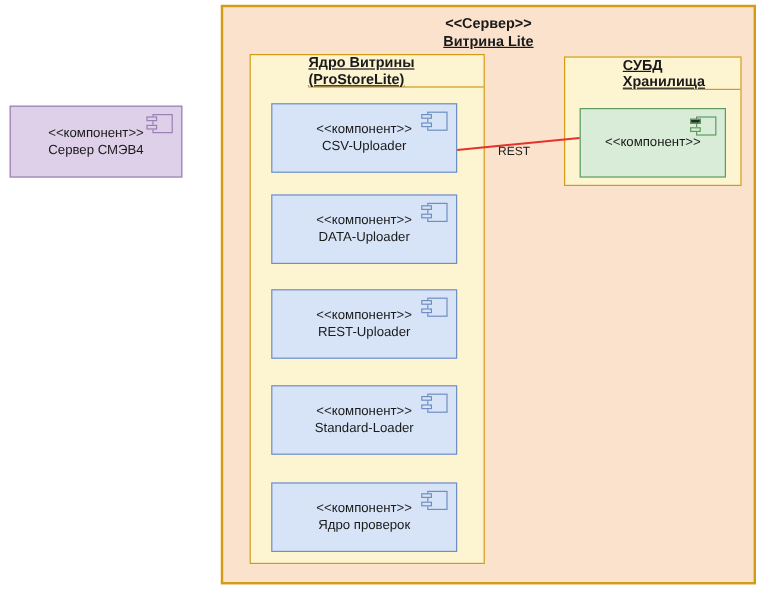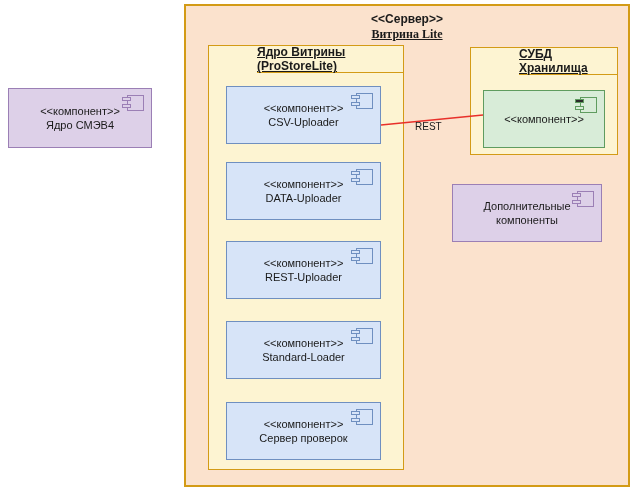--- a/index.html
+++ b/index.html
@@ -7,21 +7,21 @@
        font-family:"Liberation Sans","DejaVu Sans",sans-serif;color:#1a1a1a;}
   #canvas{position:absolute;left:0;top:0;width:638px;height:491px;}
 
   .node{position:absolute;box-sizing:border-box;}
 
   
   .server{border:2px solid #d39b16;background:#fbe2cd;}
   .server-title{position:absolute;left:0;right:0;top:6px;text-align:center;
                 font-size:12px;font-weight:bold;line-height:15px;}
   .server-title .st1{display:block;}
-  .server-title .st2{display:block;text-decoration:underline;font-family:Liberation Serif, serif;}
+  .server-title .st2{display:block;text-decoration:underline;}
 
   
   .group{border:1px solid #d39b16;background:#fdf4d2;}
   .group-head{position:absolute;left:0;right:0;top:0;height:26px;
               border-bottom:1px solid #d39b16;
               display:flex;align-items:center;justify-content:center;
               font-size:12px;font-weight:bold;text-decoration:underline;margin-left:48px;}
 
   
   .comp{display:flex;flex-direction:column;align-items:center;
@@ -57,21 +57,21 @@
 
 <div id="canvas">
 
   <div class="node comp purple" style="left:8px;top:88px;width:144px;height:60px;">
     <span class="cicon purple">
       <span class="body"></span>
         <span class="t1"></span>
         <span class="t2"></span>
     </span>
     <span class="stereo">&lt;&lt;компонент&gt;&gt;</span>
-    <span class="nm">Ядро СМЭВ4</span>
+    <span class="nm">Сервер СМЭВ4</span>
   </div>
 
   <div class="node server" style="left:184px;top:4px;width:446px;height:483px;">
     <div class="server-title">
       <span class="st1">&lt;&lt;Сервер&gt;&gt;</span>
       <span class="st2">Витрина Lite</span>
     </div>
   </div>
 
   <div class="node group" style="left:208px;top:45px;width:196px;height:425px;">
@@ -118,44 +118,35 @@
     <span class="nm">Standard-Loader</span>
   </div>
 
   <div class="node comp blue" style="left:226px;top:402px;width:155px;height:58px;">
     <span class="cicon">
       <span class="body"></span>
         <span class="t1"></span>
         <span class="t2"></span>
     </span>
     <span class="stereo">&lt;&lt;компонент&gt;&gt;</span>
-    <span class="nm">Сервер проверок</span>
+    <span class="nm">Ядро проверок</span>
   </div>
 
   <div class="node group" style="left:470px;top:47px;width:148px;height:108px;">
     <div class="group-head">СУБД Хранилища</div>
   </div>
 
   <div class="node comp green" style="left:483px;top:90px;width:122px;height:58px;">
     <span class="cicon green">
       <span class="body"></span>
         <span class="t1"></span>
         <span class="t2"></span>
     </span>
     <span class="stereo">&lt;&lt;компонент&gt;&gt;</span>
   </div>
 
-  <div class="node comp purple plain" style="left:452px;top:184px;width:150px;height:58px;">
-    <span class="cicon purple">
-      <span class="body"></span>
-        <span class="t1"></span>
-        <span class="t2"></span>
-    </span>
-    <span class="nm">Дополнительные</span>
-    <span class="nm">компоненты</span>
-  </div>
 
   <svg id="link">
     <line x1="381" y1="125" x2="483" y2="115" stroke="#e8302a" stroke-width="1.6"></line>
   </svg>
   <div class="rest-label" style="left:415px;top:97px;">REST</div>
 
 </div>
 
 </body></html>

